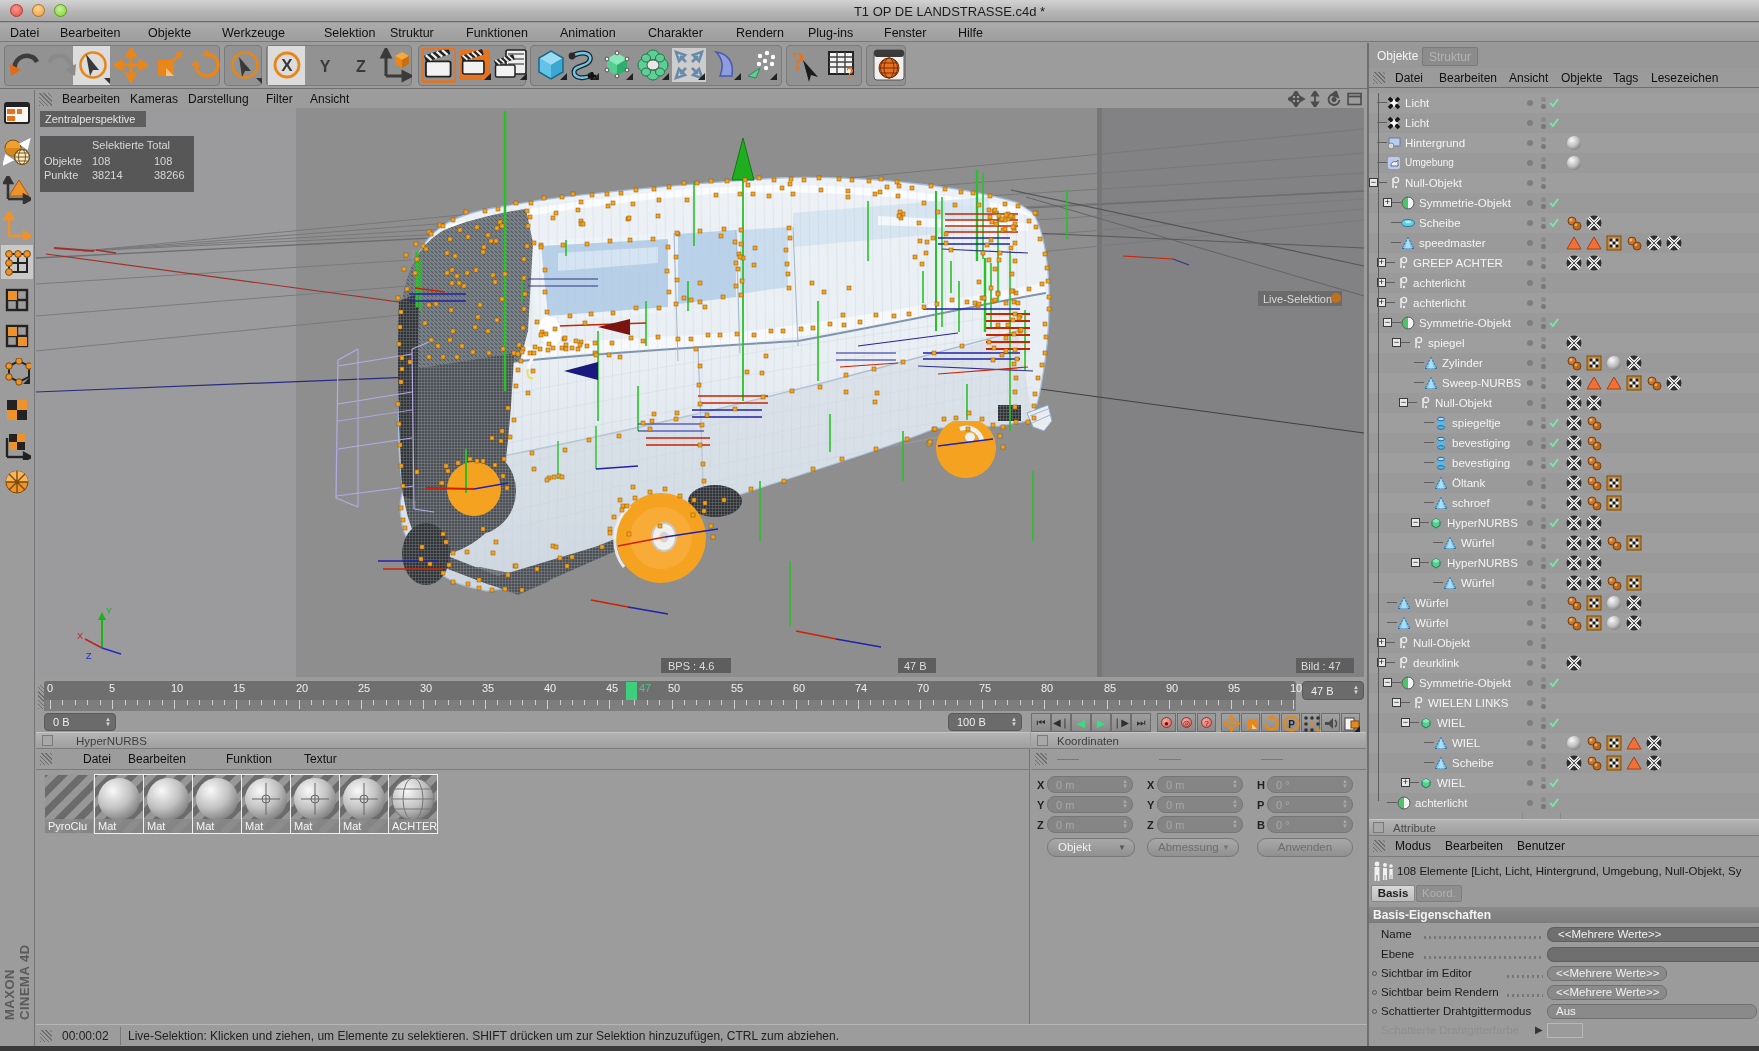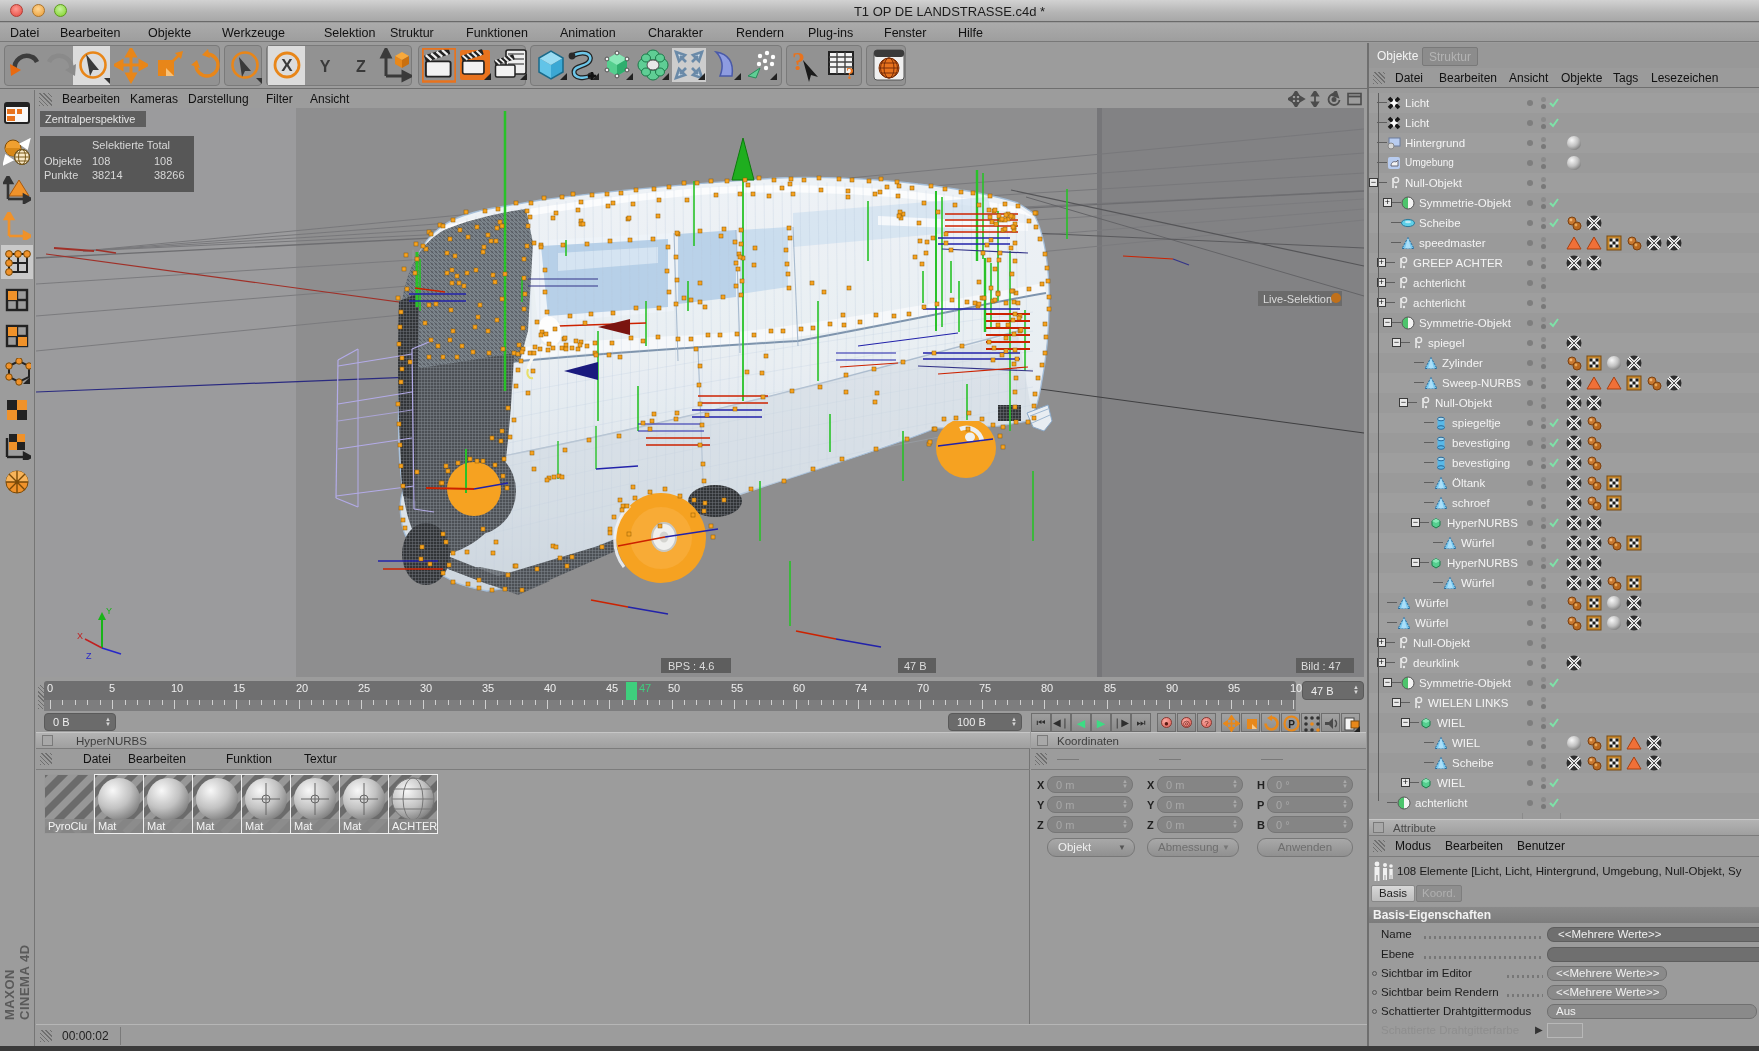--- a/index.html
+++ b/index.html
@@ -1527,20 +1527,21 @@
     <span class="abs" style="left:226px;top:87px;font-size:11px;font-weight:bold;color:#222">B</span>
     <div class="abs" style="left:236px;top:84px;width:86px;height:17px;background:#858585;border:1px solid #767676;border-radius:8px;color:#a8a8a8;font-size:11px;padding:2px 0 0 8px">0 °<span class="step" style="right:4px;top:2px;color:#aaa">▲<br>▼</span></div>
 <div class="abs" style="left:16px;top:106px;width:88px;height:19px;background:linear-gradient(#a8a8a8,#909090);border:1px solid #787878;border-radius:9px;font-size:11.5px;color:#f0f0f0;padding:2px 0 0 10px">Objekt<span style="position:absolute;right:8px;top:4px;font-size:8px;color:#555">▼</span></div>
 <div class="abs" style="left:116px;top:106px;width:92px;height:19px;background:linear-gradient(#a8a8a8,#909090);border:1px solid #787878;border-radius:9px;font-size:11.5px;color:#6e6e6e;padding:2px 0 0 10px">Abmessung<span style="position:absolute;right:8px;top:4px;font-size:8px;color:#777">▼</span></div>
 <div class="abs" style="left:226px;top:106px;width:96px;height:19px;background:linear-gradient(#a8a8a8,#909090);border:1px solid #787878;border-radius:9px;font-size:11.5px;color:#6e6e6e;text-align:center;padding-top:2px">Anwenden</div>
 </div>
 <div class="abs" style="left:36px;top:1024px;width:1723px;height:22px;background:#9c9c9c;border-top:1px solid #b6b6b6">
 <div class="abs grip" style="left:4px;top:5px;width:12px;height:12px"></div>
 <span class="abs" style="left:26px;top:4px;font-size:12px;color:#222">00:00:02</span>
 <div class="abs" style="left:84px;top:2px;width:1px;height:18px;background:#7a7a7a"></div>
+<span class="abs" style="left:92px;top:4px;font-size:12px;color:#222">Live-Selektion: Klicken und ziehen, um Elemente zu selektieren. SHIFT drücken um zur Selektion hinzuzufügen, CTRL zum abziehen.</span>
 </div>
 <div class="abs" style="left:2px;top:900px;width:32px;height:124px;overflow:visible">
 <div style="transform:rotate(-90deg) translate(-120px,0);transform-origin:0 0;width:124px;font-size:13px;font-weight:bold;color:#5a5a5a;letter-spacing:0.5px">MAXON<br>CINEMA 4D</div>
 </div>
 <div class="abs" style="left:1367px;top:43px;width:392px;height:1008px;background:#9b9b9b;border-left:2px solid #6f6f6f">
 <div class="abs" style="left:0;top:0;width:392px;height:25px;background:#989898">
       <span class="abs" style="left:8px;top:6px;font-size:12px;color:#f4f4f4">Objekte</span>
       <div class="abs" style="left:53px;top:4px;width:56px;height:19px;background:#8c8c8c;border:1px solid #797979;border-radius:2px;color:#b4b4b4;font-size:12px;text-align:center;padding-top:2px">Struktur</div>
     </div>
 <div class="abs" style="left:0;top:25px;width:392px;height:20px;background:#9b9b9b;border-bottom:1px solid #6f6f6f">
@@ -2444,21 +2445,21 @@
           <rect x="12" y="8" width="4" height="7"></rect>
           <rect x="12" y="15" width="1.5" height="5"></rect>
           <rect x="14.5" y="15" width="1.5" height="5"></rect>
           <circle cx="20" cy="6" r="1.8"></circle>
           <rect x="18.3" y="9" width="3.4" height="6"></rect>
           <rect x="18.3" y="15" width="1.3" height="4"></rect>
           <rect x="20.4" y="15" width="1.3" height="4"></rect>
         </g>
       </svg>
 <span class="abs" style="left:28px;top:46px;font-size:11.5px;color:#1a1a1a">108 Elemente [Licht, Licht, Hintergrund, Umgebung, Null-Objekt, Sy</span>
-<div class="abs" style="left:2px;top:66px;width:44px;height:17px;background:linear-gradient(#d8d8d8,#bcbcbc);border:1px solid #888;border-radius:2px;font-size:11.5px;font-weight:normal;color:#222;text-align:center;padding-top:1px">Basis</div>
+<div class="abs" style="left:2px;top:66px;width:44px;height:17px;background:linear-gradient(#d8d8d8,#bcbcbc);border:1px solid #888;border-radius:2px;font-size:11.5px;font-weight:bold;color:#222;text-align:center;padding-top:1px">Basis</div>
 <div class="abs" style="left:47px;top:66px;width:46px;height:17px;background:#8e8e8e;border:1px solid #7e7e7e;border-radius:2px;font-size:11.5px;color:#b0b0b0;text-align:center;padding-top:1px">Koord.</div>
 <div class="abs" style="left:0;top:87px;width:392px;height:17px;background:linear-gradient(#8a8a8a,#7c7c7c);border-top:1px solid #9a9a9a">
         <span class="abs" style="left:4px;top:1px;font-size:12px;font-weight:bold;color:#f2f2f2">Basis-Eigenschaften</span>
       </div>
 <span class="abs" style="left:12px;top:109px;font-size:11.5px;color:#1c1c1c">Name</span>
       <div class="abs" style="left:55px;top:117px;width:118px;height:3px;background-image:repeating-linear-gradient(90deg,#777 0,#777 2px,transparent 2px,transparent 5px)"></div>
       <div class="abs" style="left:178px;top:108px;width:214px;height:15px;background:#6f6f6f;border:1px solid #5e5e5e;border-radius:7px 0 0 7px;border-right:none;color:#f0f0f0;font-size:11.5px;padding:0 0 0 10px">&lt;&lt;Mehrere Werte&gt;&gt;</div>
       <span class="abs" style="left:12px;top:129px;font-size:11.5px;color:#1c1c1c">Ebene</span>
       <div class="abs" style="left:55px;top:137px;width:118px;height:3px;background-image:repeating-linear-gradient(90deg,#777 0,#777 2px,transparent 2px,transparent 5px)"></div>
       <div class="abs" style="left:178px;top:128px;width:214px;height:15px;background:#6f6f6f;border:1px solid #5e5e5e;border-radius:7px 0 0 7px;border-right:none"></div>

